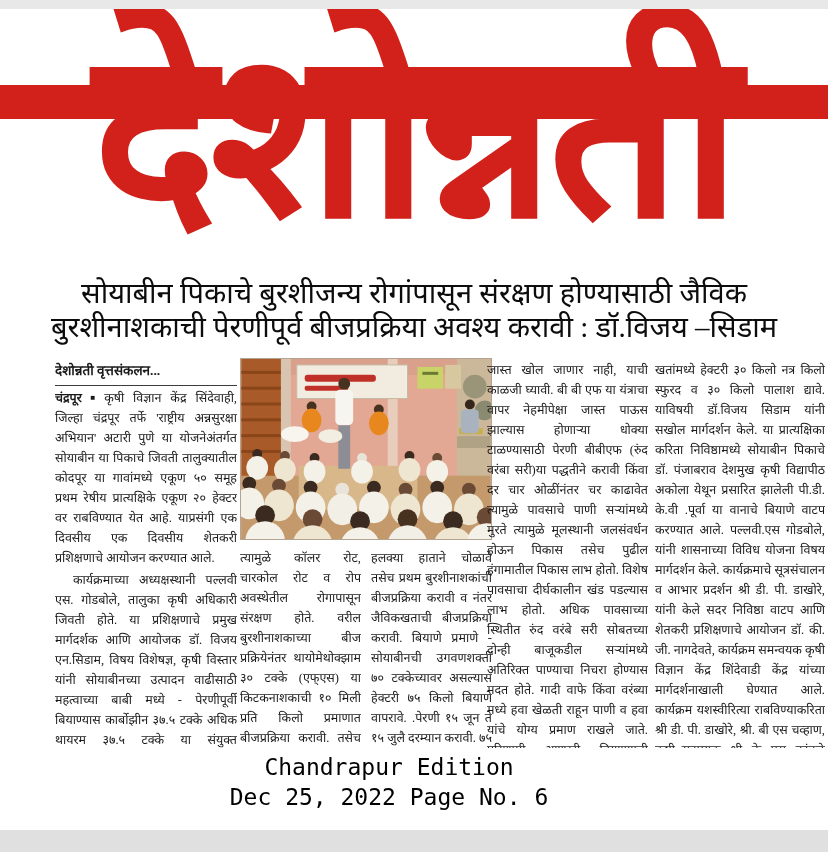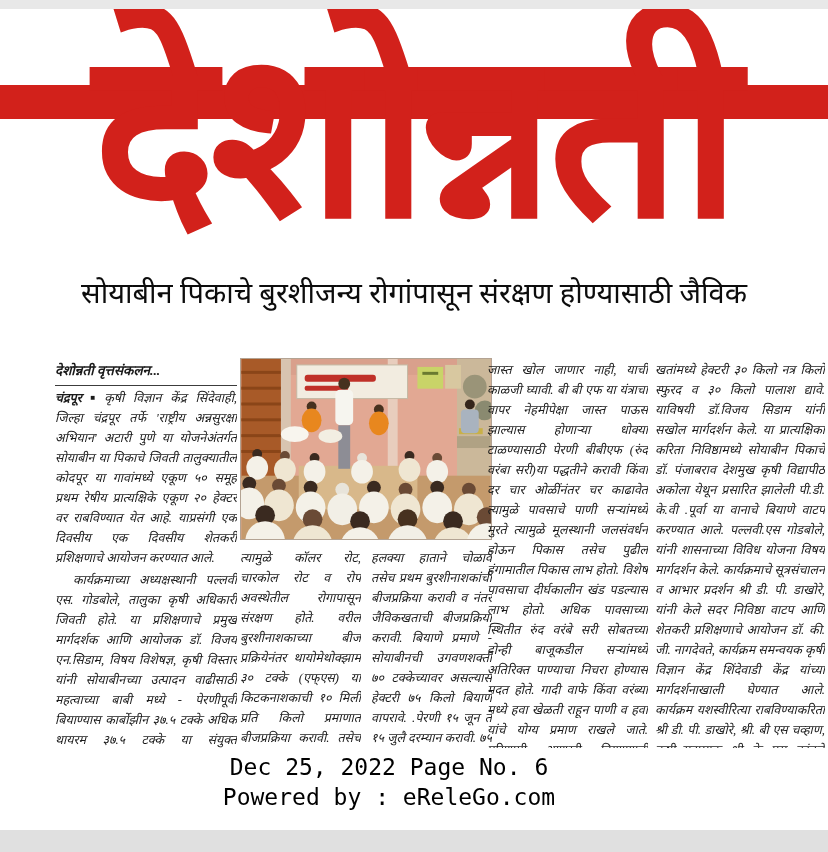--- a/index.html
+++ b/index.html
@@ -25,21 +25,21 @@
   }
 
   
   .headline{
     position:absolute;left:40px;top:276px;width:748px;text-align:center;
     font-weight:normal;color:#0c0c0c;font-size:29px;line-height:1.18;
     letter-spacing:0px;
   }
 
   
-  .article{position:absolute;left:0;top:360px;width:828px;height:388px;font-style:italic;}
+  .article{position:absolute;left:0;top:360px;width:828px;height:388px;}
   .col{position:absolute;top:0;text-align:justify;color:#1a1a1a;
        font-size:12.5px;line-height:1.6;overflow:hidden;height:388px;}
   .col p{margin:0 0 2px 0;text-indent:18px;}
   .col p.no-indent{text-indent:0;}
   .col1{left:55px;width:182px;}
   .col2{left:0;width:121px;}
   .col3{left:131px;width:121px;}
   .col4{left:487px;width:161px;}
   .col5{left:655px;width:170px;}
 
@@ -70,20 +70,21 @@
 
 <div class="strip-top"></div>
 
 <div class="masthead">
   <div class="masthead-bar"></div>
   <div class="masthead-title">देशोन्नती</div>
 </div>
 
 <div class="headline">
   <div>सोयाबीन पिकाचे बुरशीजन्य रोगांपासून संरक्षण होण्यासाठी जैविक</div>
+  <div>बुरशीनाशकाची पेरणीपूर्व बीजप्रक्रिया अवश्य करावी : डॉ.विजय –सिडाम</div>
 </div>
 
 <div class="article">
 
   <div class="col col1">
     <p class="byline no-indent">देशोन्नती वृत्तसंकलन...</p>
     <p class="no-indent"><span class="dateline">चंद्रपूर</span><span class="sq">■</span><span>कृषी विज्ञान केंद्र सिंदेवाही, जिल्हा चंद्रपूर तर्फे 'राष्ट्रीय अन्नसुरक्षा अभियान' अटारी पुणे या योजनेअंतर्गत सोयाबीन या पिकाचे जिवती तालुक्यातील कोदपूर या गावांमध्ये एकूण ५० समूह प्रथम रेषीय प्रात्यक्षिके एकूण २० हेक्टर वर राबविण्यात येत आहे. याप्रसंगी एक दिवसीय एक दिवसीय शेतकरी प्रशिक्षणाचे आयोजन करण्यात आले.</span></p>
     <p>कार्यक्रमाच्या अध्यक्षस्थानी पल्लवी एस. गोडबोले, तालुका कृषी अधिकारी जिवती होते. या प्रशिक्षणाचे प्रमुख मार्गदर्शक आणि आयोजक डॉ. विजय एन.सिडाम, विषय विशेषज्ञ, कृषी विस्तार यांनी सोयाबीनच्या उत्पादन वाढीसाठी महत्वाच्या बाबी मध्ये - पेरणीपूर्वी बियाण्यास कार्बोझीन ३७.५ टक्के अधिक थायरम ३७.५ टक्के या संयुक्त बुरशीनाशकाची ३ ग्रॅम प्रति किलो या प्रमाणात बीजप्रक्रिया करावी</p>
   </div>
 
@@ -192,17 +193,17 @@
   <div class="col col4">
     <p class="no-indent">जास्त खोल जाणार नाही, याची काळजी घ्यावी. बी बी एफ या यंत्राचा वापर नेहमीपेक्षा जास्त पाऊस झाल्यास होणाऱ्या धोक्या टाळण्यासाठी पेरणी बीबीएफ (रुंद वरंबा सरी)या पद्धतीने करावी किंवा दर चार ओळींनंतर चर काढावेत त्यामुळे पावसाचे पाणी सऱ्यांमध्ये मुरते त्यामुळे मूलस्थानी जलसंवर्धन होऊन पिकास तसेच पुढील हंगामातील पिकास लाभ होतो. विशेष पावसाचा दीर्घकालीन खंड पडल्यास लाभ होतो. अधिक पावसाच्या स्थितीत रुंद वरंबे सरी सोबतच्या दोन्ही बाजूकडील सऱ्यांमध्ये अतिरिक्त पाण्याचा निचरा होण्यास मदत होते. गादी वाफे किंवा वरंब्या मध्ये हवा खेळती राहून पाणी व हवा यांचे योग्य प्रमाण राखले जाते. परिणामी आणखी बियाण्याची उगवण चांगली होते. खत व्यवस्थापनामध्ये सेंद्रिय खत पाच टन किंवा कंपोस्ट खत शेवटच्या पाळीपूर्वी जमिनीत चांगले मिसळावे. रासायनिक</p>
   </div>
 
   <div class="col col5">
     <p class="no-indent">खतांमध्ये हेक्टरी ३० किलो नत्र किलो स्फुरद व ३० किलो पालाश द्यावे. याविषयी डॉ.विजय सिडाम यांनी सखोल मार्गदर्शन केले. या प्रात्यक्षिका करिता निविष्ठामध्ये सोयाबीन पिकाचे डॉ. पंजाबराव देशमुख कृषी विद्यापीठ अकोला येथून प्रसारित झालेली पी.डी. के.वी .पूर्वा या वानाचे बियाणे वाटप करण्यात आले. पल्लवी.एस गोडबोले, यांनी शासनाच्या विविध योजना विषय मार्गदर्शन केले. कार्यक्रमाचे सूत्रसंचालन व आभार प्रदर्शन श्री डी. पी. डाखोरे, यांनी केले सदर निविष्ठा वाटप आणि शेतकरी प्रशिक्षणाचे आयोजन डॉ. की. जी. नागदेवते, कार्यक्रम समन्वयक कृषी विज्ञान केंद्र शिंदेवाडी केंद्र यांच्या मार्गदर्शनाखाली घेण्यात आले. कार्यक्रम यशस्वीरित्या राबविण्याकरिता श्री डी. पी. डाखोरे, श्री. बी एस चव्हाण, कृषी सहाय्यक, श्री. के. एस. कांबळे आणि कैलास कामडी यांनी मोलाचे सहकार्य केले.</p>
   </div>
 </div>
 
 <div class="footer">
+  <div>Chandrapur Edition</div>
   <div>Dec 25, 2022 Page No. 6</div>
-  <div>Powered by : eReleGo.com</div>
 </div>
 
 <div class="strip-bottom"></div>
 
 </body></html>

